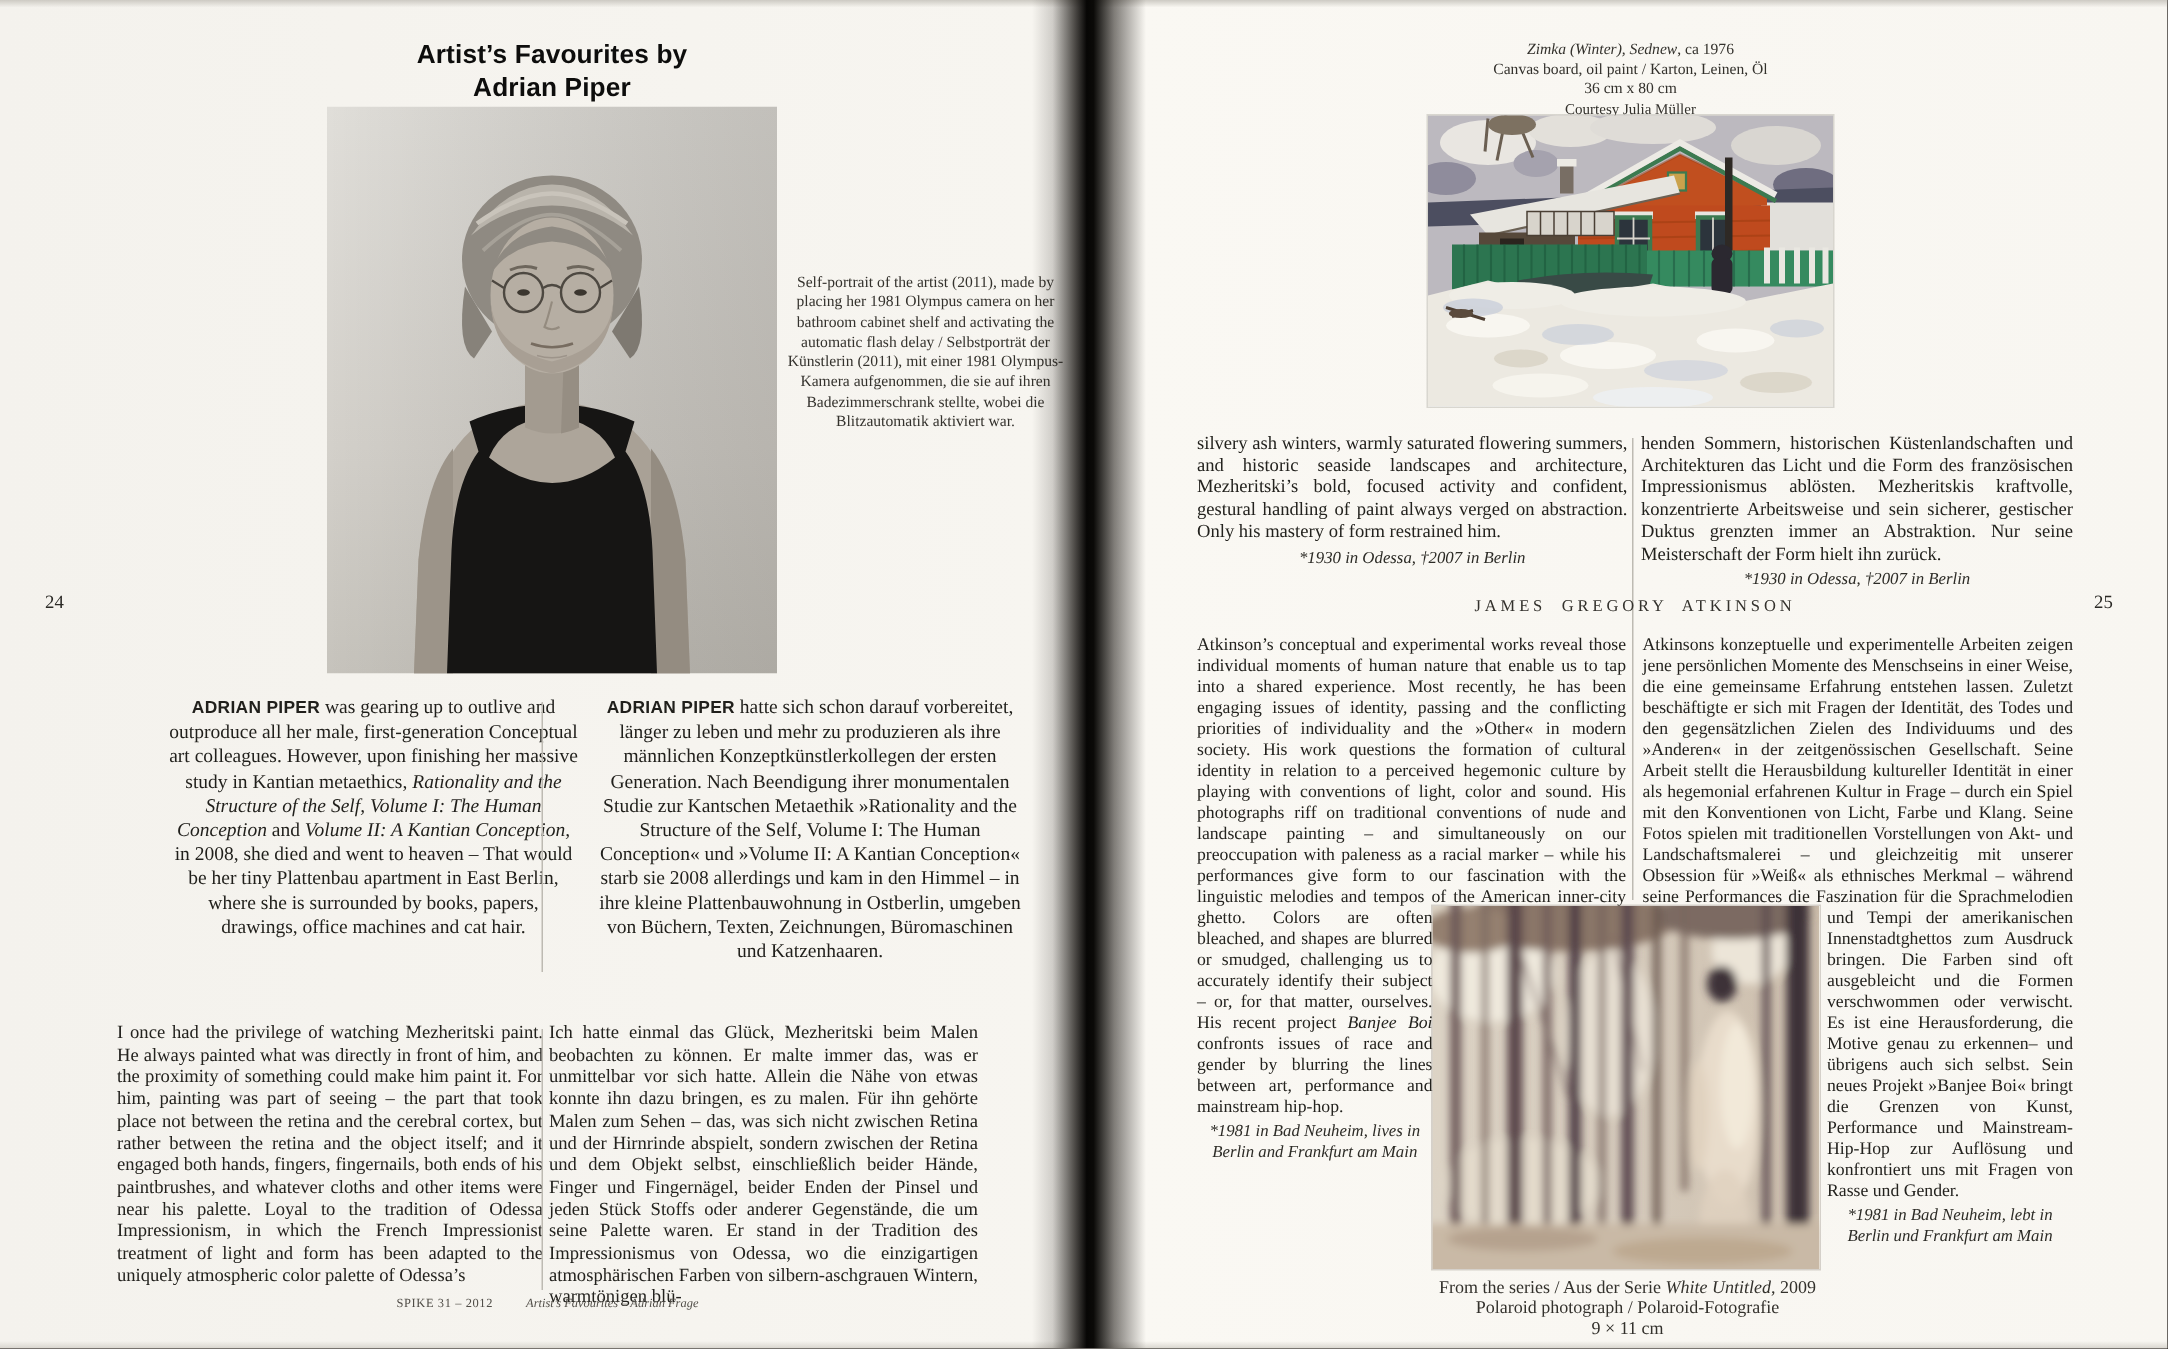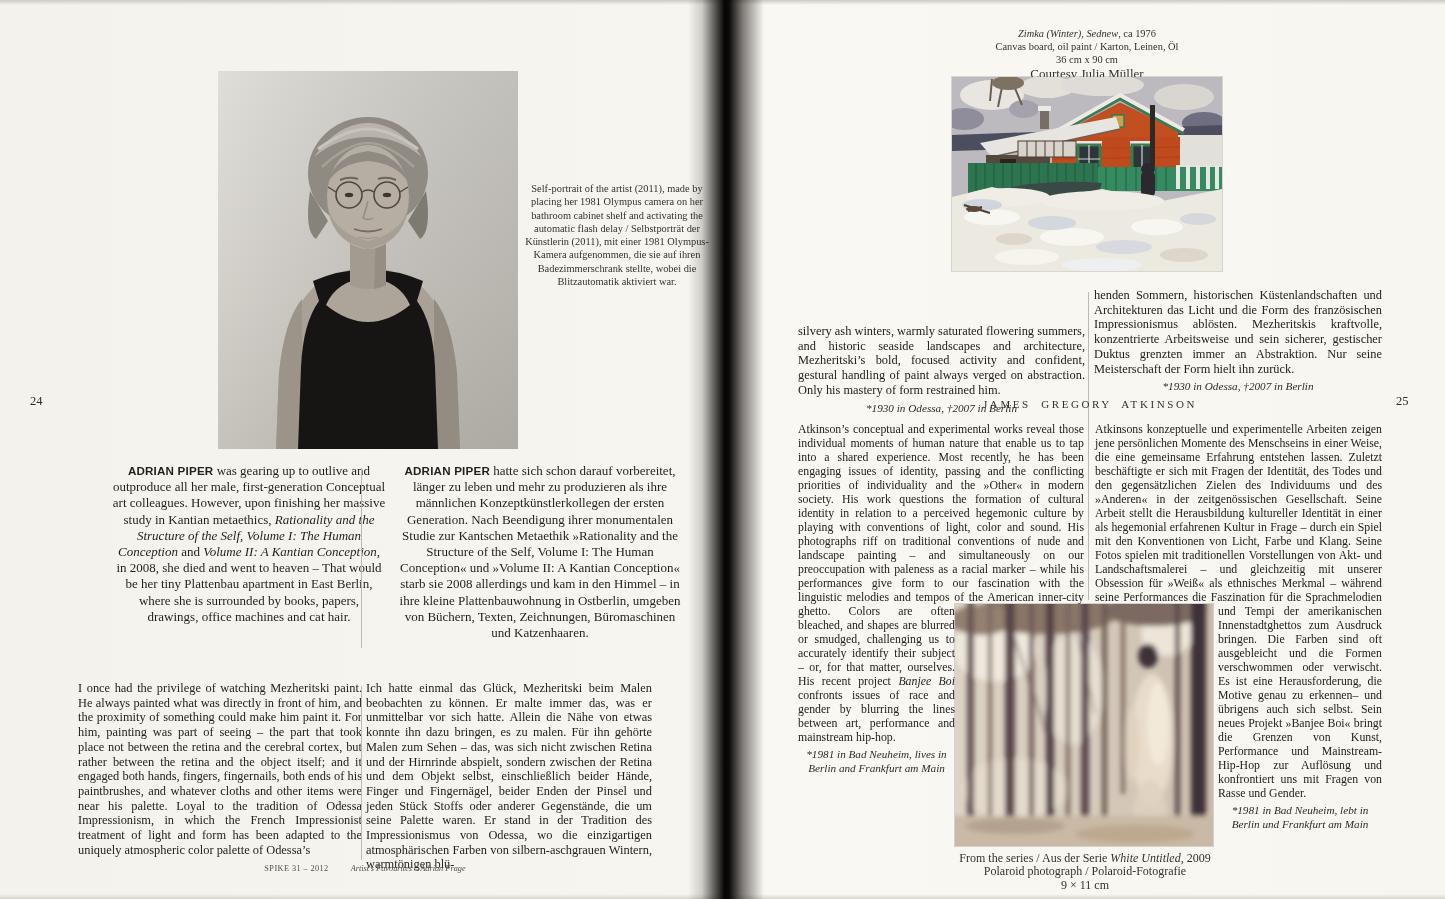--- a/index.html
+++ b/index.html
@@ -32,54 +32,58 @@
   .vr1{left:361px;top:468px;height:180px;}
   .vr2{left:361px;top:686px;height:174px;}
   .vr3{left:1088px;top:292px;height:308px;}
   .sect-header{text-align:center;font-size:11px;letter-spacing:2.6px;word-spacing:5px;
     color:#33312c;z-index:2;}
   .sh-left{left:80px;top:655px;width:570px;}
   .sh-right{left:798px;top:398px;width:584px;}
   .body-col{font-size:12.4px;line-height:14.7px;text-align:justify;color:#23221e;}
   .mez-en{left:78px;top:681px;width:284px;}
   .mez-de{left:366px;top:681px;width:286px;}
-  .mez2-en{left:798px;top:288px;width:287px;margin-top:36px;}
+  .mez2-en{left:798px;top:288px;width:287px;}
   .mez2-de{left:1094px;top:288px;width:288px;}
   .bio{font-style:italic;text-align:center;font-size:11.2px;line-height:14px;
     color:#2c2b26;margin-top:3px;}
   .atk{font-size:11.8px;line-height:14px;text-align:justify;color:#23221e;}
   .atk-en{left:798px;top:422px;width:287px;}
   .atk-de{left:1094px;top:422px;width:288px;}
   .sp{display:block;}
   .sp-r1{float:right;width:1px;height:186px;}
   .sp-r2{float:right;clear:right;width:130px;height:248px;}
   .sp-l1{float:left;width:1px;height:184px;}
   .sp-l2{float:left;clear:left;width:124px;height:250px;}
   .bio-atk-en{width:157px;}
   .bio-atk-de{margin-left:124px;width:164px;}
   .painting-caption{left:937px;top:27px;width:300px;text-align:center;
     font-size:10.4px;line-height:13px;color:#33312c;}
-  .painting-caption .courtesy{font-size:13px;display:block;margin-top:1px;}
+  .painting-caption .courtesy{font-size:10px;display:block;margin-top:1px;}
   .painting{left:952px;top:77px;width:270px;height:194px;box-shadow:0 0 0 1px rgba(120,115,105,0.25);}
   .polaroid{left:955px;top:604px;width:258px;height:242px;overflow:hidden;
     box-shadow:0 0 0 1px rgba(130,120,108,0.3);}
   .polaroid-caption{left:935px;top:852px;width:300px;text-align:center;
     font-size:12px;line-height:13.4px;color:#33312c;}
   .footer{left:80px;top:864px;width:570px;text-align:center;font-size:8.3px;color:#504d47;}
   .footer .f1{letter-spacing:0.4px;margin-right:22px;}
   .footer .f2{font-style:italic;}
   em{font-style:italic;}
 </style>
 </head>
 <body>
 
 <div id="spread">
   <div class="edge-top"></div>
   <div class="edge-bottom"></div>
 
+  <div class="abs page-title">
+    <span>Artist’s Favourites by</span>
+    <span>Adrian Piper</span>
+  </div>
 
   <figure class="abs portrait" style="margin:0">
     <svg width="300" height="378" viewBox="0 0 300 378">
       <defs>
         <linearGradient id="pbg" x1="0" y1="0" x2="0" y2="1">
           <stop offset="0" stop-color="#e0ded9"></stop>
             <stop offset="0.6" stop-color="#d3d0ca"></stop>
             <stop offset="1" stop-color="#c6c3bc"></stop>
         </linearGradient>
         <linearGradient id="pside" x1="0" y1="0" x2="1" y2="0">
@@ -145,21 +149,21 @@
   <div class="abs vrule vr2"></div>
   <div class="abs body-col mez-de">Ich hatte einmal das Glück, Mezheritski beim Malen beobachten zu können. Er malte immer das, was er unmittelbar vor sich hatte. Allein die Nähe von etwas konnte ihn dazu bringen, es zu malen. Für ihn gehörte Malen zum Sehen – das, was sich nicht zwischen Retina und der Hirnrinde abspielt, sondern zwischen der Retina und dem Objekt selbst, einschließlich beider Hände, Finger und Fingernägel, beider Enden der Pinsel und jeden Stück Stoffs oder anderer Gegenstände, die um seine Palette waren. Er stand in der Tradition des Impressionismus von Odessa, wo die einzigartigen atmosphärischen Farben von silbern-aschgrauen Wintern, warmtönigen blü-</div>
 
   <div class="abs footer">
     <span class="f1">SPIKE 31 – 2012</span><span class="f2">Artist’s Favourites – Adrian Frage</span>
   </div>
 
   <div class="abs painting-caption">
     <div><em>Zimka (Winter), Sednew</em><span>, ca 1976</span></div>
     <div>Canvas board, oil paint / Karton, Leinen, Öl</div>
-    <div>36 cm x 90 cm</div>
+    <div>36 cm x 80 cm</div>
     <span class="courtesy">Courtesy Julia Müller</span>
   </div>
 
   <figure class="abs painting" style="margin:0">
     <svg width="270" height="194" viewBox="0 0 270 194">
       <rect width="270" height="194" fill="#bcb9bf"></rect>
       <ellipse cx="40" cy="18" rx="32" ry="15" fill="#e9e6e1"></ellipse>
       <ellipse cx="95" cy="10" rx="28" ry="11" fill="#e3e0da"></ellipse>
       <ellipse cx="150" cy="8" rx="42" ry="11" fill="#dfdcd7"></ellipse>
       <ellipse cx="232" cy="20" rx="30" ry="13" fill="#d9d6d1"></ellipse>

